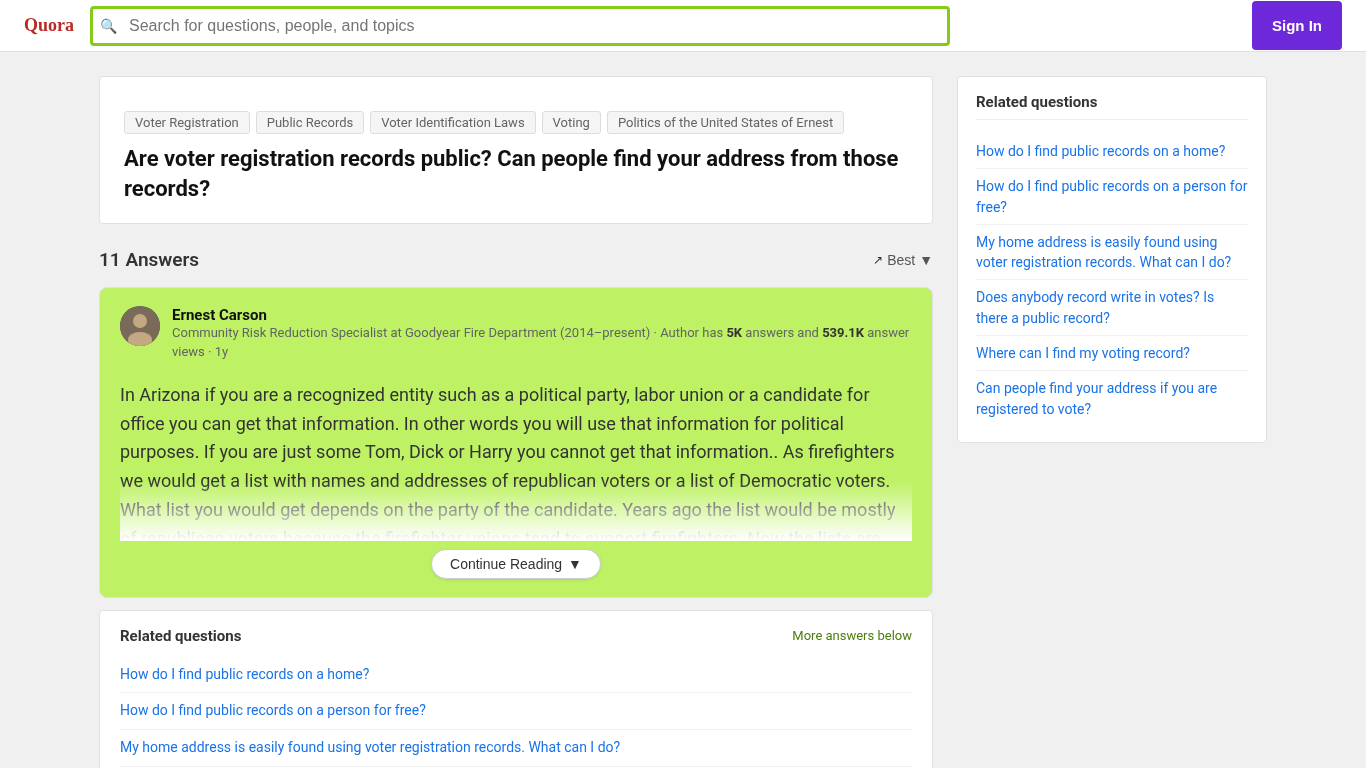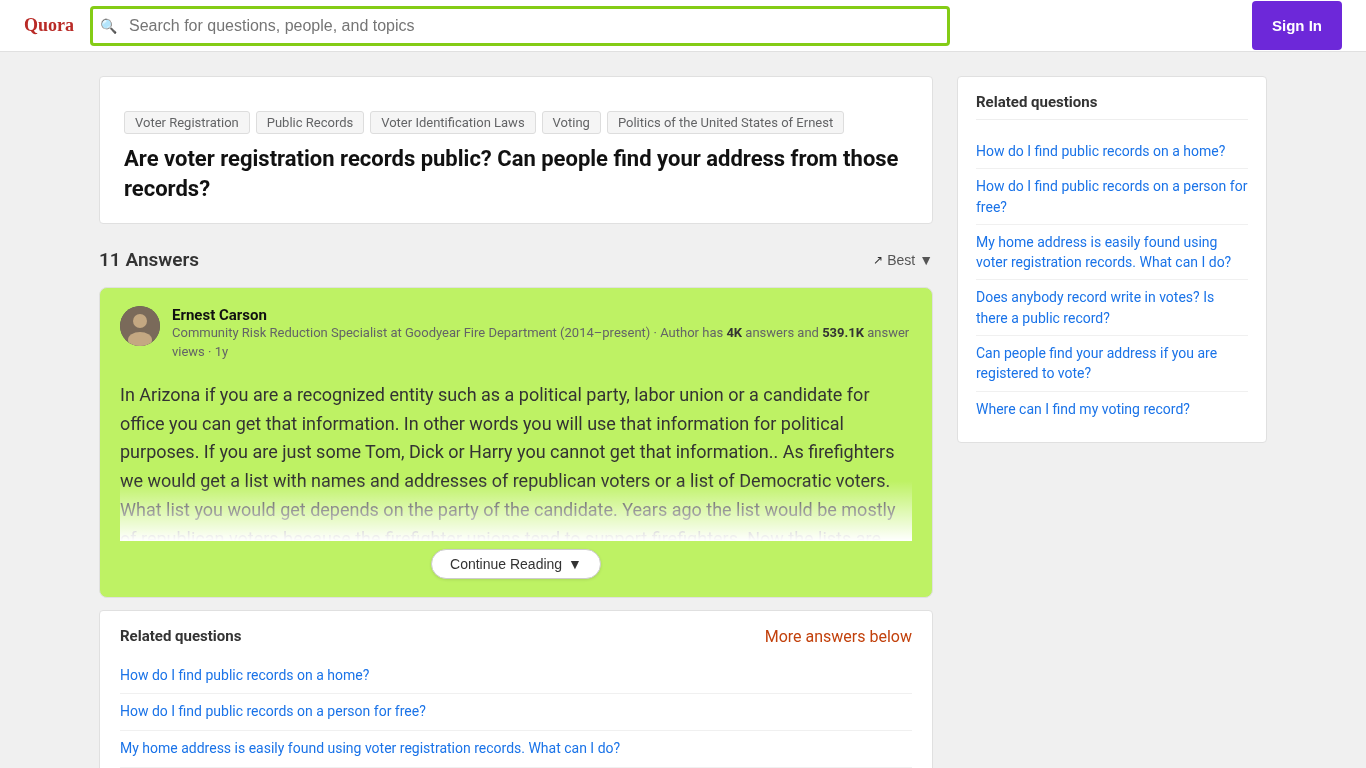--- a/index.html
+++ b/index.html
@@ -231,22 +231,22 @@
       justify-content: space-between;
       align-items: center;
       margin-bottom: 12px;
     }
     .related-title {
       font-size: 15px;
       font-weight: 700;
       color: #333;
     }
     .more-answers {
-      font-size: 16px;
-      color: #c2410c;
+      font-size: 13px;
+      color: #4d7c0f;
     }
     .related-link {
       display: block;
       font-size: 14px;
       color: #1a73e8;
       text-decoration: none;
       padding: 8px 0;
       border-bottom: 1px solid #f0f0f0;
       line-height: 1.4;
     }
@@ -322,21 +322,21 @@
         <div class="avatar">
           <svg viewBox="0 0 40 40" xmlns="http://www.w3.org/2000/svg">
             <circle cx="20" cy="20" r="20" fill="#7a6a5a"></circle>
             <circle cx="20" cy="15" r="7" fill="#c4a882"></circle>
             <ellipse cx="20" cy="34" rx="12" ry="8" fill="#c4a882"></ellipse>
           </svg>
         </div>
         <div class="author-info">
           <div class="author-name">Ernest Carson</div>
           <div class="author-bio">
-            <span>Community Risk Reduction Specialist at Goodyear Fire Department (2014–present) · Author has </span><span class="bold">4K</span><span> answers and </span><span class="bold">539.1K</span><span> answer views · 1y</span>
+            <span>Community Risk Reduction Specialist at Goodyear Fire Department (2014–present) · Author has </span><span class="bold">5K</span><span> answers and </span><span class="bold">539.1K</span><span> answer views · 1y</span>
           </div>
         </div>
       </div>
       <div class="answer-text">In Arizona if you are a recognized entity such as a political party, labor union or a candidate for office you can get that information. In other words you will use that information for political purposes. If you are just some Tom, Dick or Harry you cannot get that information.. As firefighters we would get a list with names and addresses of republican voters or a list of Democratic voters. What list you would get depends on the party of the candidate. Years ago the list would be mostly of republican voters because the firefighter unions tend to support firefighters. Now the lists are nearly all Democratic candidates. We…</div>
       <div class="continue-reading-wrap">
         <button class="continue-reading-btn">
           <span>Continue Reading</span>
           <span>▼</span>
         </button>
       </div>
@@ -361,19 +361,19 @@
 
   <div class="sidebar-col">
     <div class="sidebar-card">
       <div class="sidebar-title">Related questions</div>
       <div id="sidebar-links">
 
       <a href="#" class="sidebar-link">How do I find public records on a home?</a>
           <a href="#" class="sidebar-link">How do I find public records on a person for free?</a>
           <a href="#" class="sidebar-link">My home address is easily found using voter registration records. What can I do?</a>
           <a href="#" class="sidebar-link">Does anybody record write in votes? Is there a public record?</a>
+          <a href="#" class="sidebar-link">Where can I find my voting record?</a>
           <a href="#" class="sidebar-link">Can people find your address if you are registered to vote?</a>
-          <a href="#" class="sidebar-link">Where can I find my voting record?</a>
         </div>
     </div>
   </div>
 
 </div>
 
 </body></html>

